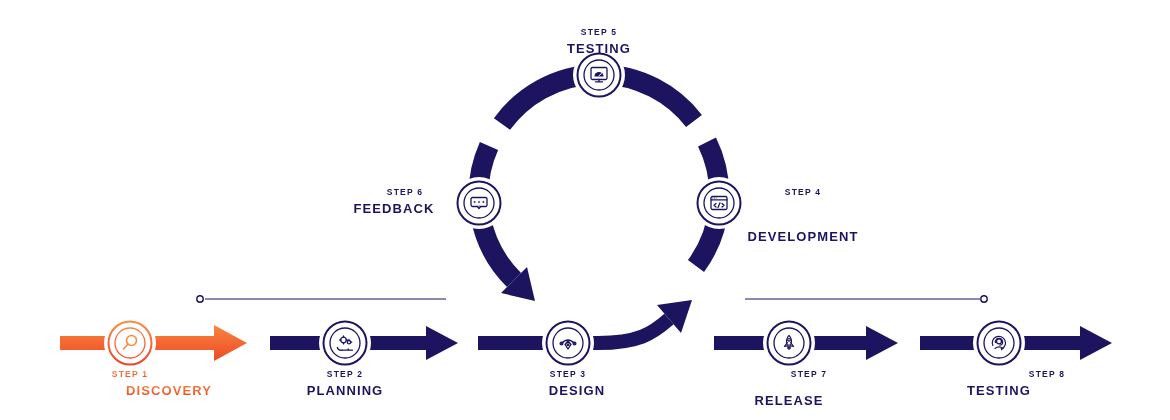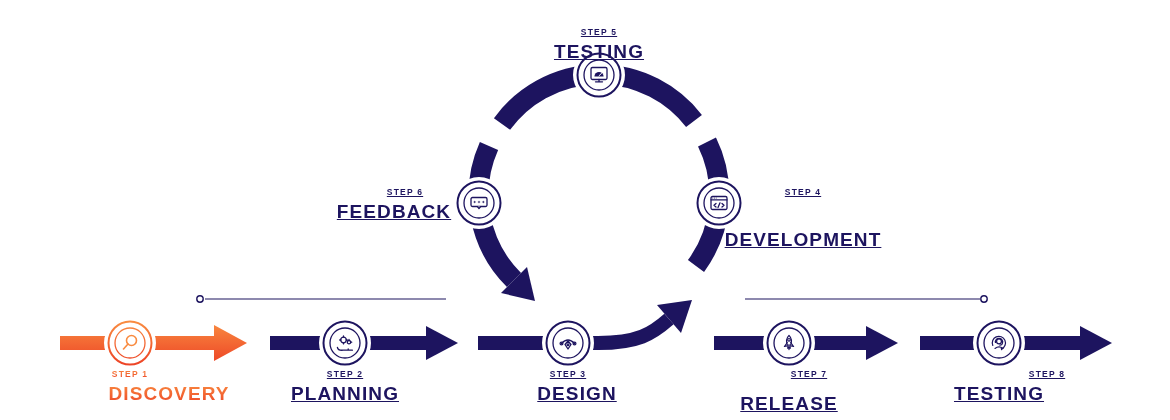--- a/index.html
+++ b/index.html
@@ -10,24 +10,23 @@
     overflow:hidden;
     font-family:"Liberation Sans", sans-serif;
   }
   #flow-svg { position:absolute; left:0; top:0; }
   .lbl, .name {
     position:absolute;
     transform:translateX(-50%);
     text-align:right;
     white-space:nowrap;
     color:#1D145F;
-    text-decoration:underline;
   }
   .lbl  { font-size:8.5px;  font-weight:700; letter-spacing:1.2px; }
-  .name { font-size:19px; font-weight:800; letter-spacing:1.1px; }
+  .name { font-size:13px; font-weight:800; letter-spacing:1.1px; }
   .orange-text { color:#F2572E; }
   @supports ((-webkit-background-clip:text) or (background-clip:text)) {
     .orange-text {
       background:linear-gradient(180deg,#F98B40 0%,#ED4426 100%);
       -webkit-background-clip:text;
       background-clip:text;
       color:transparent;
     }
   }
 </style>

